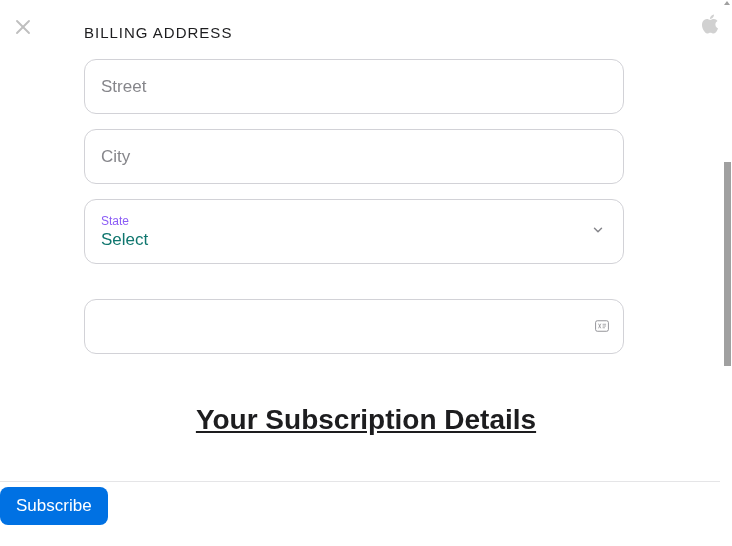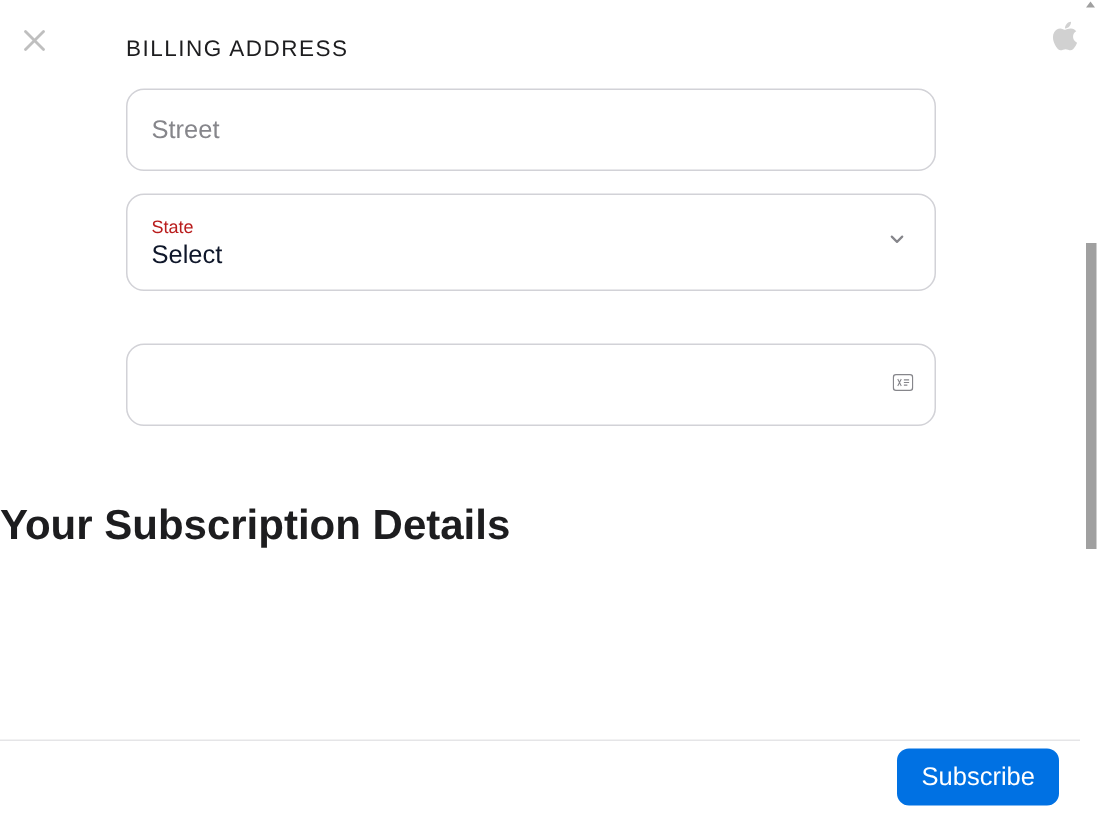--- a/index.html
+++ b/index.html
@@ -82,26 +82,26 @@
     .field-select {
       height: 65px;
       padding: 10px 16px 10px 16px;
       cursor: pointer;
       display: flex;
       flex-direction: column;
       justify-content: center;
     }
     .field-select .mini-label {
       font-size: 12px;
-      color: #b91c1c;
+      color: #8b5cf6;
       margin-bottom: 2px;
     }
     .field-select .select-value {
       font-size: 17px;
-      color: #0f172a;
+      color: #0f766e;
     }
     .chevron {
       position: absolute;
       right: 18px;
       top: 50%;
       transform: translateY(-50%);
       color: #86868b;
     }
     .chevron svg {
       width: 14px;
@@ -115,35 +115,36 @@
       color: #86868b;
     }
     .zip-icon svg {
       width: 14px;
       height: 12px;
     }
     .state-gap {
       margin-bottom: 35px;
     }
     .sub-heading {
+      text-align: center;
       font-size: 28px;
       font-weight: 600;
       color: #1d1d1f;
       margin-top: 50px;
+      text-decoration: underline;
     }
     .footer {
       position: absolute;
-      bottom: 4px;
+      bottom: 16px;
       left: 0;
       width: 720px;
       height: 49px;
       border-top: 1px solid #e5e5e7;
       background: #fff;
       display: flex;
-      justify-content: flex-end;
       align-items: center;
       padding-right: 14px;
     }
     .subscribe-btn {
       background: #0071e3;
       color: #fff;
       border: none;
       border-radius: 8px;
       padding: 9px 16px;
       font-size: 17px;
@@ -197,20 +198,23 @@
 <div class="content">
   <div class="section-title">BILLING ADDRESS</div>
 
   <div class="form-wrap">
 
     <div class="field field-input">
       <input type="text" placeholder="Street" style="">
     </div>
 
 
+    <div class="field field-input">
+      <input type="text" placeholder="City" style="">
+    </div>
 
     <div class="field field-select state-gap">
       <div class="mini-label">State</div>
       <div class="select-value">Select</div>
       <div class="chevron">
         <svg viewBox="0 0 24 24" fill="none" stroke="currentColor" stroke-width="2.5" stroke-linecap="round" stroke-linejoin="round">
           <polyline points="6 9 12 15 18 9"></polyline>
         </svg>
       </div>
     </div>

